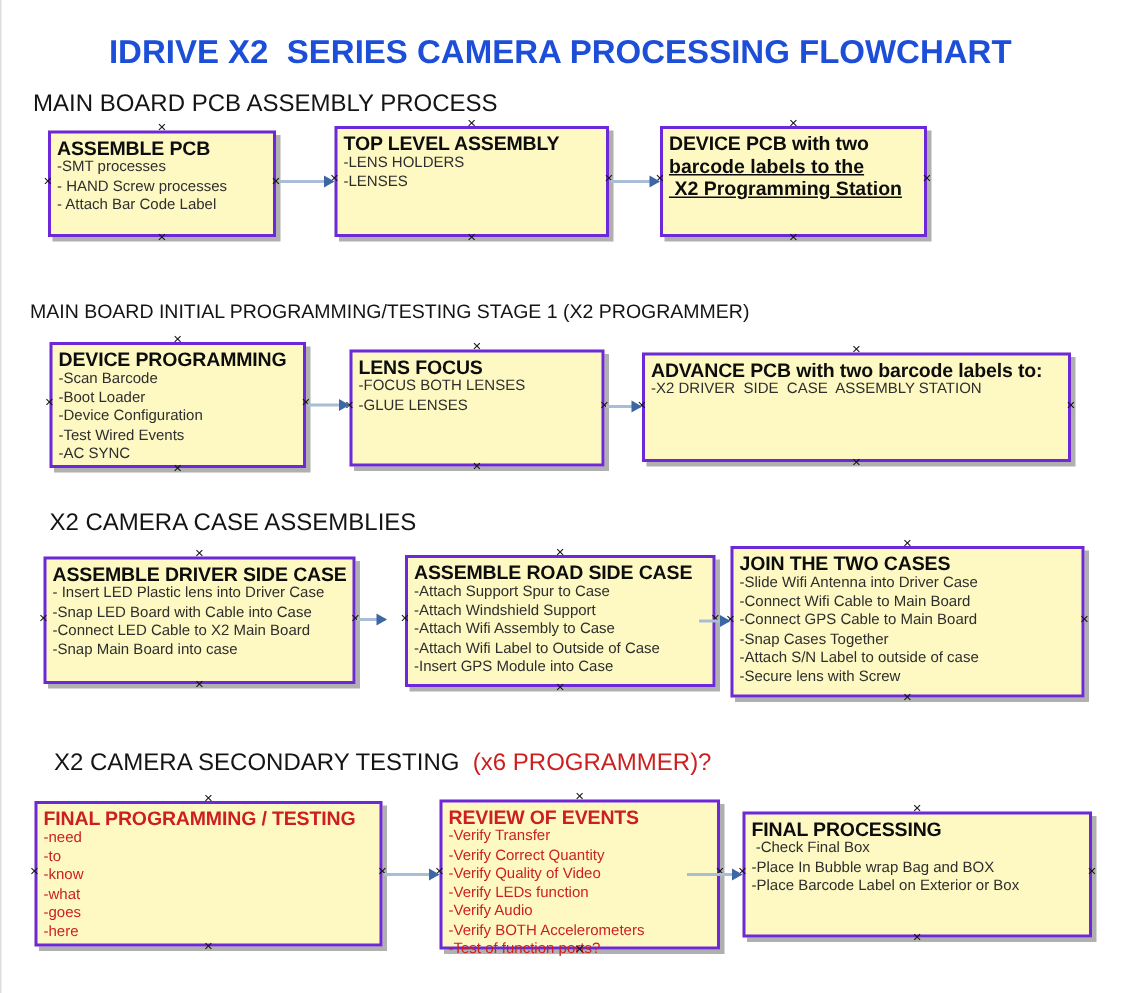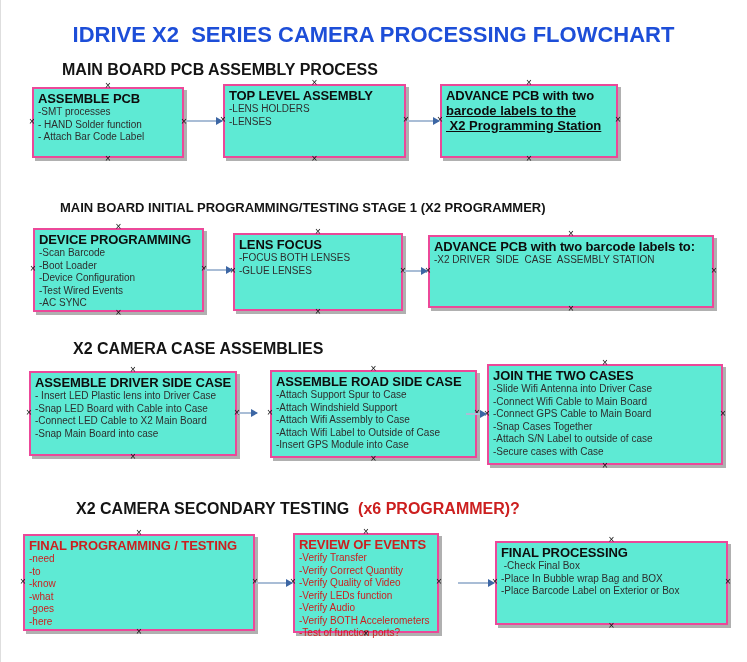--- a/index.html
+++ b/index.html
@@ -1,24 +1,24 @@
 <!DOCTYPE html>
 <html><head>
 <meta charset="utf-8">
 <style>
   html,body{margin:0;padding:0;background:#ffffff;}
   .canvas{position:relative;width:747px;height:662px;background:#ffffff;overflow:hidden;
           font-family:"Liberation Sans","DejaVu Sans",sans-serif;color:#1a1a1a;}
   .edge{position:absolute;left:0;top:0;width:1px;height:662px;background:#dedede;}
   .doc-title{position:absolute;left:0;top:22px;width:747px;text-align:center;
              font-size:22px;font-weight:bold;letter-spacing:0px;white-space:pre;color:#1d4ed8;}
-  .hsec{position:absolute;font-weight:bold;font-size:16px;white-space:pre;color:#141414;margin-left:40px;}
+  .hsec{position:absolute;font-weight:normal;font-size:16px;white-space:pre;color:#141414;}
   .hsec.small{font-size:13px;}
   .red{color:#cc1f1f;}
-  .box{position:absolute;background:#5eead4;border:2px solid #ec4899;
+  .box{position:absolute;background:#fef9c3;border:2px solid #6d28d9;
        box-shadow:3px 3px 0 #b0b0b0;padding:2px 4px 0 4px;box-sizing:border-box;}
   .bt{font-weight:bold;font-size:13px;line-height:15px;white-space:pre;letter-spacing:-0.1px;color:#0d0d0d;}
   .ln{font-size:10px;line-height:12.5px;white-space:pre;color:#2e2e2e;}
   .ln.bold{font-weight:bold;font-size:13px;line-height:15px;color:#0d0d0d;text-decoration:underline;}
   .box.redbox .bt,.box.redbox .ln{color:#cc1f1f;}
   .hd{position:absolute;width:8px;height:8px;line-height:8px;font-size:10px;
       color:#111;text-align:center;font-weight:normal;}
   .hd::before{content:"×";}
   .hd-t{top:-7px;left:50%;margin-left:-4px;}
   .hd-b{bottom:-7px;left:50%;margin-left:-4px;}
@@ -38,40 +38,40 @@
 
   <div class="hsec" style="left:22px;top:61px">MAIN BOARD PCB ASSEMBLY PROCESS</div>
 
   <div class="box" style="left:32px;top:87px;width:152px;height:71px">
     <span class="hd hd-t"></span>
     <span class="hd hd-b"></span>
     <span class="hd hd-l"></span>
     <span class="hd hd-r"></span>
     <div class="bt">ASSEMBLE PCB</div>
     <div class="ln">-SMT processes</div>
-    <div class="ln">- HAND Solder function</div>
+    <div class="ln">- HAND Screw processes</div>
     <div class="ln">- Attach Bar Code Label</div>
   </div>
 
   <div class="box" style="left:223px;top:84px;width:183px;height:74px">
     <span class="hd hd-t"></span>
     <span class="hd hd-b"></span>
     <span class="hd hd-l"></span>
     <span class="hd hd-r"></span>
     <div class="bt">TOP LEVEL ASSEMBLY</div>
     <div class="ln">-LENS HOLDERS</div>
     <div class="ln">-LENSES</div>
   </div>
 
   <div class="box" style="left:440px;top:84px;width:178px;height:74px">
     <span class="hd hd-t"></span>
     <span class="hd hd-b"></span>
     <span class="hd hd-l"></span>
     <span class="hd hd-r"></span>
-    <div class="bt">ADVANCE PCB with two</div>
+    <div class="bt">DEVICE PCB with two</div>
     <div class="ln bold">barcode labels to the</div>
     <div class="ln bold"> X2 Programming Station</div>
   </div>
 
   <div class="hsec small" style="left:20px;top:200px">MAIN BOARD INITIAL PROGRAMMING/TESTING STAGE 1 (X2 PROGRAMMER)</div>
 
   <div class="box" style="left:33px;top:228px;width:171px;height:84px">
     <span class="hd hd-t"></span>
     <span class="hd hd-b"></span>
     <span class="hd hd-l"></span>
@@ -134,40 +134,40 @@
     <span class="hd hd-t"></span>
     <span class="hd hd-b"></span>
     <span class="hd hd-l"></span>
     <span class="hd hd-r"></span>
     <div class="bt">JOIN THE TWO CASES</div>
     <div class="ln">-Slide Wifi Antenna into Driver Case</div>
     <div class="ln">-Connect Wifi Cable to Main Board</div>
     <div class="ln">-Connect GPS Cable to Main Board</div>
     <div class="ln">-Snap Cases Together</div>
     <div class="ln">-Attach S/N Label to outside of case</div>
-    <div class="ln">-Secure cases with Case</div>
+    <div class="ln">-Secure lens with Screw</div>
   </div>
 
   <div class="hsec" style="left:36px;top:500px"><span>X2 CAMERA SECONDARY TESTING</span><span class="red">  (x6 PROGRAMMER)?</span></div>
 
   <div class="box redbox" style="left:23px;top:534px;width:232px;height:97px">
     <span class="hd hd-t"></span>
     <span class="hd hd-b"></span>
     <span class="hd hd-l"></span>
     <span class="hd hd-r"></span>
     <div class="bt">FINAL PROGRAMMING / TESTING</div>
     <div class="ln">-need</div>
     <div class="ln">-to</div>
     <div class="ln">-know</div>
     <div class="ln">-what</div>
     <div class="ln">-goes</div>
     <div class="ln">-here</div>
   </div>
 
-  <div class="box redbox" style="left:293px;top:533px;width:146px;height:100px">
+  <div class="box redbox" style="left:293px;top:533px;width:187px;height:100px">
     <span class="hd hd-t"></span>
     <span class="hd hd-b"></span>
     <span class="hd hd-l"></span>
     <span class="hd hd-r"></span>
     <div class="bt">REVIEW OF EVENTS</div>
     <div class="ln">-Verify Transfer</div>
     <div class="ln">-Verify Correct Quantity</div>
     <div class="ln">-Verify Quality of Video</div>
     <div class="ln">-Verify LEDs function</div>
     <div class="ln">-Verify Audio</div>

